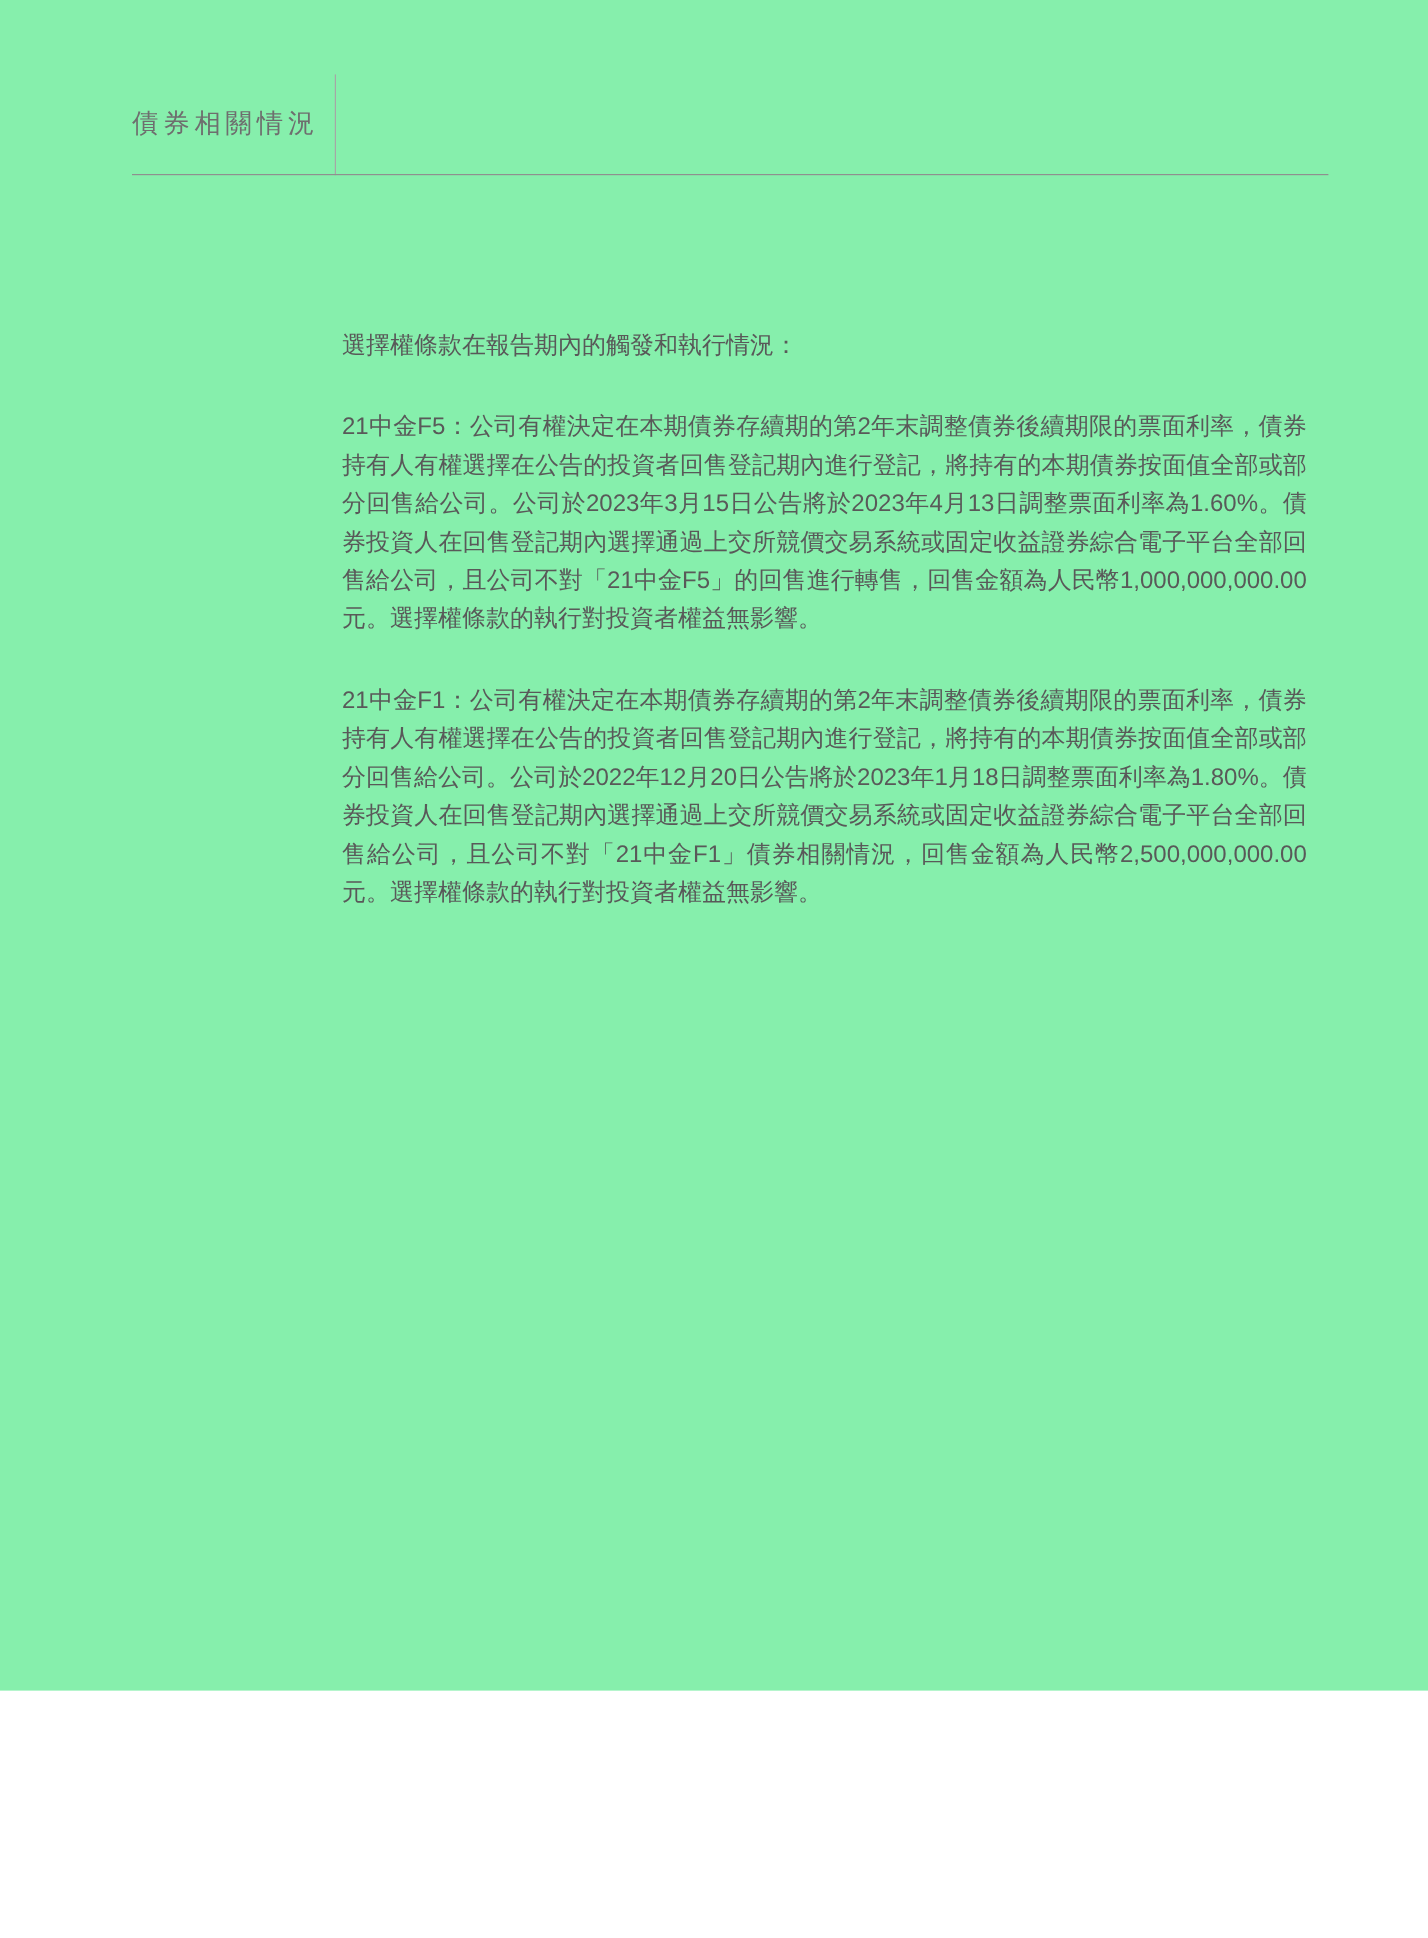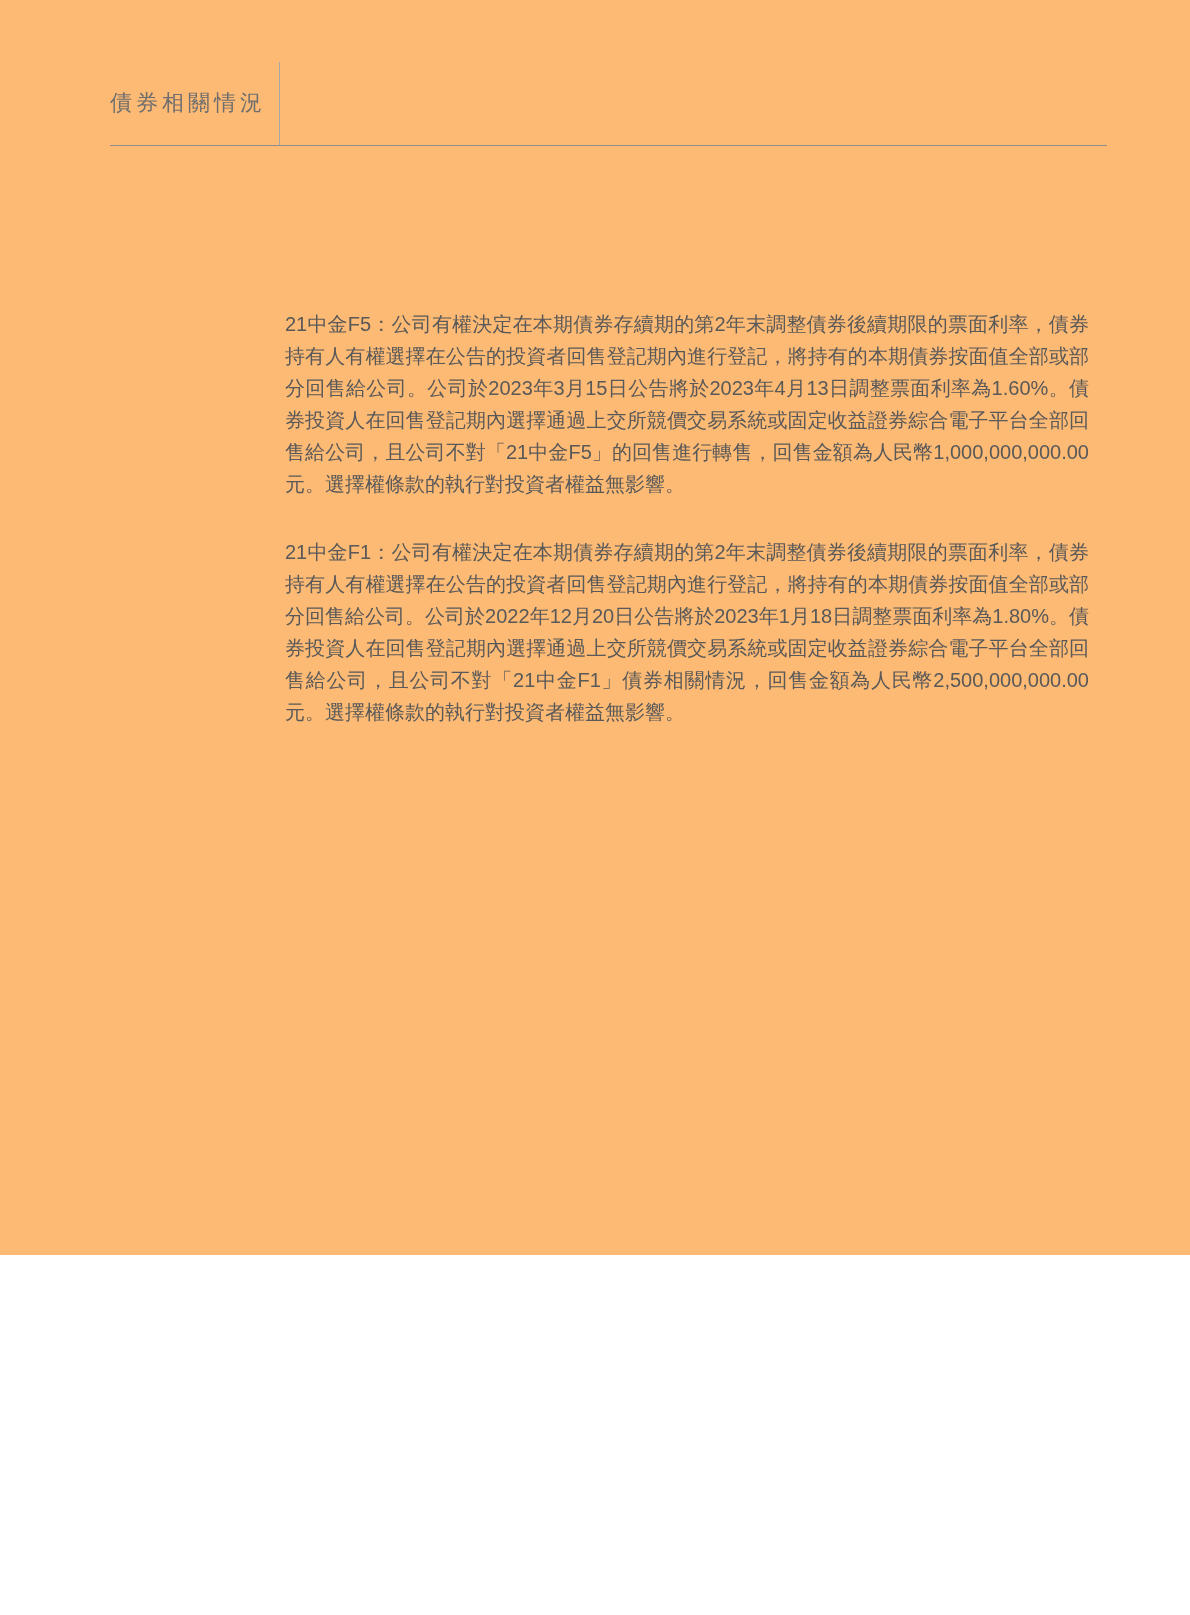--- a/index.html
+++ b/index.html
@@ -3,22 +3,22 @@
 <meta charset="utf-8">
 <style>
   html, body {
     margin: 0;
     padding: 0;
     background: #ffffff;
   }
   .page {
     position: relative;
     width: 1190px;
-    height: 1255px;
-    background: #fdba74;
+    height: 1409px;
+    background: #86efac;
     overflow: hidden;
     font-family: "Liberation Sans", sans-serif;
   }
   
   .header-title {
     position: absolute;
     left: 110px;
     top: 88px;
     margin: 0;
     font-size: 22px;
@@ -76,20 +76,21 @@
 
 <div class="page">
 
   <header>
     <h1 class="header-title">債券相關情況</h1>
     <div class="header-vline"></div>
     <div class="header-hline"></div>
   </header>
 
   <main class="content">
+    <p class="intro">選擇權條款在報告期內的觸發和執行情況：</p>
     <p class="para">21中金F5：公司有權決定在本期債券存續期的第2年末調整債券後續期限的票面利率，債券持有人有權選擇在公告的投資者回售登記期內進行登記，將持有的本期債券按面值全部或部分回售給公司。公司於2023年3月15日公告將於2023年4月13日調整票面利率為1.60%。債券投資人在回售登記期內選擇通過上交所競價交易系統或固定收益證券綜合電子平台全部回售給公司，且公司不對「21中金F5」的回售進行轉售，回售金額為人民幣1,000,000,000.00元。選擇權條款的執行對投資者權益無影響。</p>
     <p class="para">21中金F1：公司有權決定在本期債券存續期的第2年末調整債券後續期限的票面利率，債券持有人有權選擇在公告的投資者回售登記期內進行登記，將持有的本期債券按面值全部或部分回售給公司。公司於2022年12月20日公告將於2023年1月18日調整票面利率為1.80%。債券投資人在回售登記期內選擇通過上交所競價交易系統或固定收益證券綜合電子平台全部回售給公司，且公司不對「21中金F1」債券相關情況，回售金額為人民幣2,500,000,000.00元。選擇權條款的執行對投資者權益無影響。</p>
   </main>
 
   <footer>
     <span class="page-number">234</span>
   </footer>
 
 </div>
 

